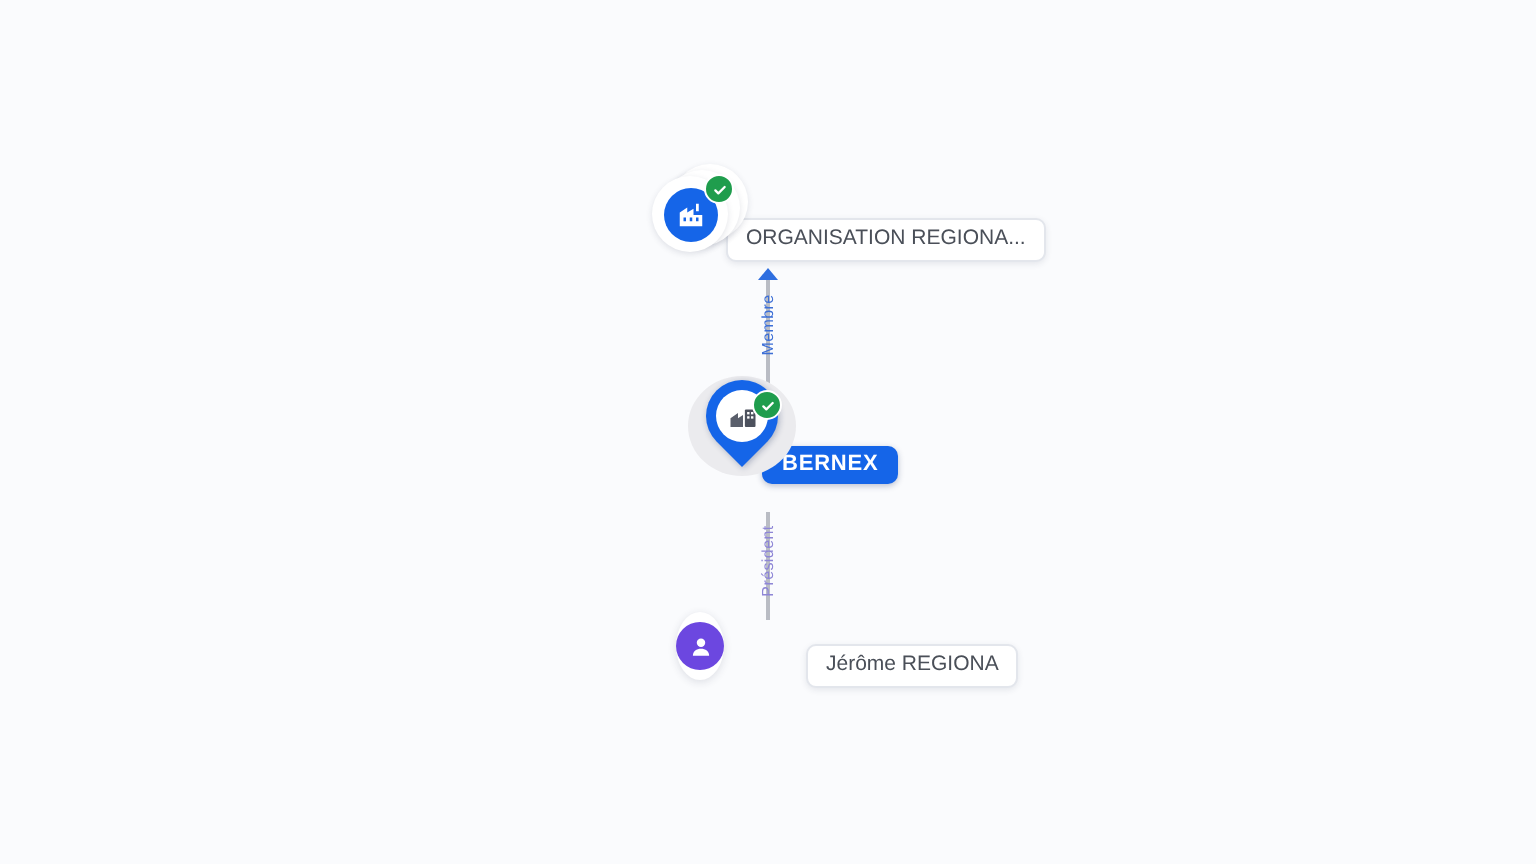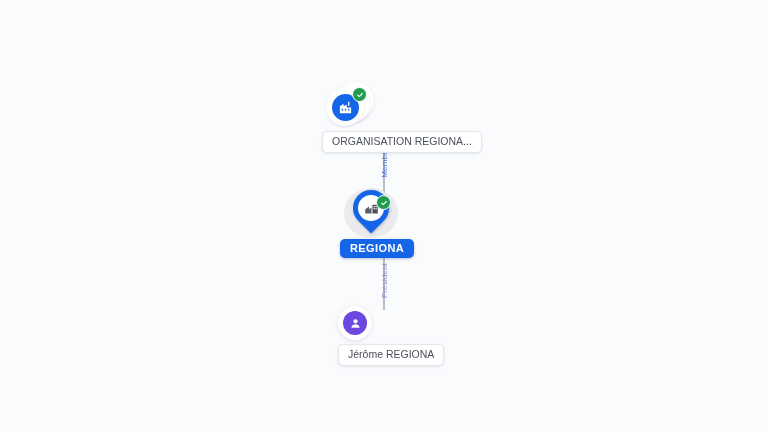--- a/index.html
+++ b/index.html
@@ -62,22 +62,23 @@
     color: #8e86d6;
     left: 364px;
     top: 276px;
     width: 40px;
   }
 
   
   .node {
     position: absolute;
     display: flex;
-    flex-direction: column;
-    align-items: flex-start;
+    flex-direction: row;
+    align-items: flex-end;
+    gap: 41px;
   }
 
   .label-box {
     background: #ffffff;
     border: 1px solid #e3e6ec;
     border-radius: 5px;
     box-shadow: 0 1px 3px rgba(40,50,80,0.10);
     color: #4a4f58;
     font-size: 10.5px;
     padding: 4px 9px;
@@ -264,21 +265,21 @@
           <rect x="15.3" y="11.4" width="1.9" height="1.9" fill="#ffffff"></rect>
           <rect x="18.4" y="11.4" width="1.9" height="1.9" fill="#ffffff"></rect>
         </svg>
       </div>
       <div id="company-check-badge" class="check-badge">
         <svg width="8" height="8" viewBox="0 0 24 24">
           <path d="M5 12.5l4.5 4.5L19 7.5" stroke="#ffffff" stroke-width="3.4" fill="none" stroke-linecap="round" stroke-linejoin="round"></path>
         </svg>
       </div>
     </div>
-    <div class="pill-label">REGIONA</div>
+    <div class="pill-label">BERNEX</div>
   </div>
 
   <div id="node-person" class="node">
     <div class="person-ring">
       <div class="person-circle">
         <svg width="13" height="13" viewBox="0 0 24 24">
           <circle cx="12" cy="8" r="3.9" fill="#ffffff"></circle>
           <path d="M4.5 20c0-4.2 3.4-6.4 7.5-6.4s7.5 2.2 7.5 6.4z" fill="#ffffff"></path>
         </svg>
       </div>

